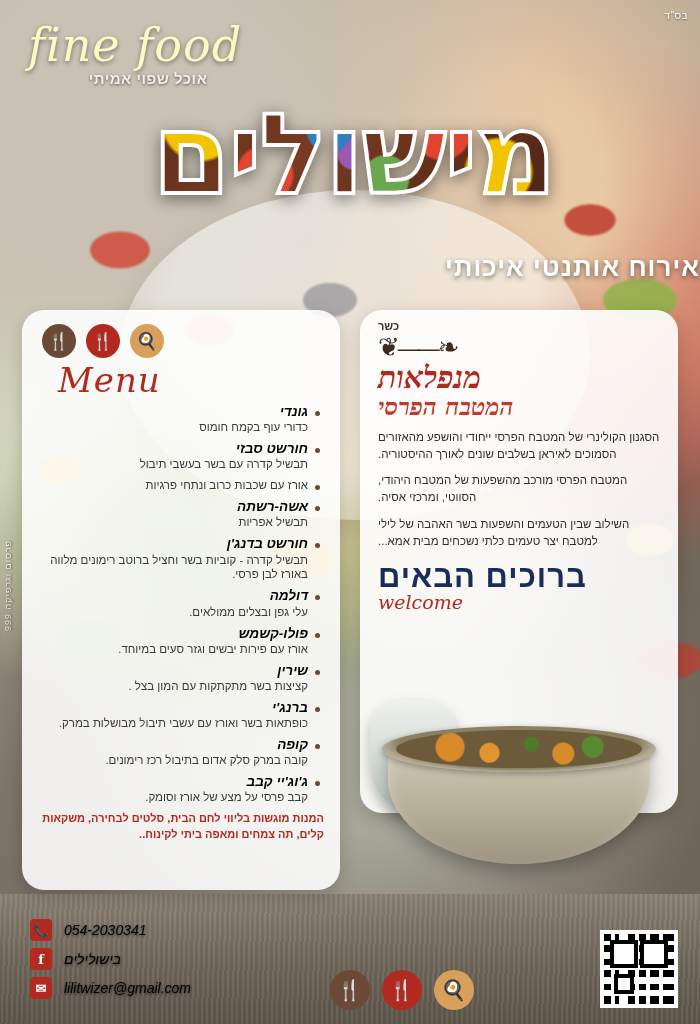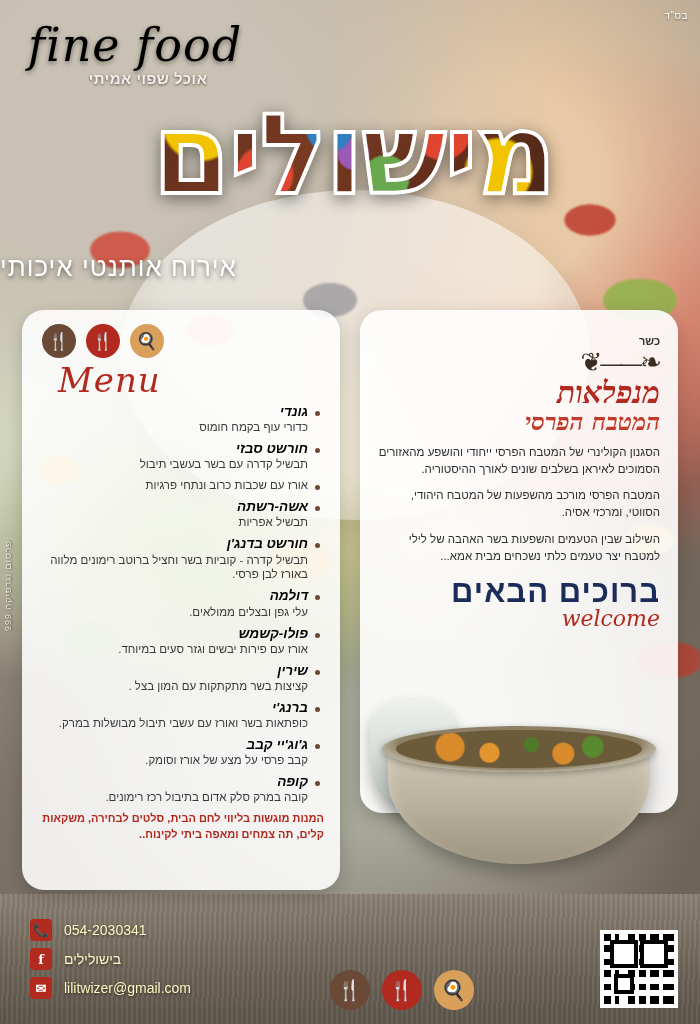--- a/index.html
+++ b/index.html
@@ -65,21 +65,21 @@
   }
 
   
   .brand {
     position: absolute; top: 22px; left: 28px; width: 240px;
   }
   .brand-name {
     font-family: "DejaVu Serif", serif;
     font-style: italic;
     font-size: 46px;
-    color: #000000;
+    color: #fef9c3;
     letter-spacing: 1px;
     text-shadow: 0 2px 5px rgba(0,0,0,.45);
     line-height: 1;
   }
   .brand-sub {
     margin-top: 2px;
     font-size: 15px;
     color: #f3efe8;
     direction: rtl;
     text-align: center;
@@ -112,24 +112,24 @@
       radial-gradient(circle at 72% 30%, #e0452f 0 9%, rgba(224,69,47,0) 10%),
       radial-gradient(circle at 86% 66%, #f2c400 0 9%, rgba(242,196,0,0) 10%),
       radial-gradient(circle at 50% 50%, #9b59b6 0 7%, rgba(155,89,182,0) 8%),
       linear-gradient(135deg, #5b2d1b 0%, #7a3a22 40%, #4a2516 100%);
     -webkit-background-clip: text;
     background-clip: text;
     filter: drop-shadow(0 4px 8px rgba(0,0,0,.45));
   }
   .tagline {
     position: absolute; top: 252px; left: 0; right: 0;
-    text-align: left;
+    text-align: right;
     direction: rtl;
     font-size: 26px;
-    font-weight: normal;
+    font-weight: bold;
     color: #fff;
     text-shadow: 0 2px 5px rgba(0,0,0,.55);
     letter-spacing: 1px;
   }
 
   
   .side-note {
     position: absolute; left: 3px; top: 540px;
     writing-mode: vertical-rl;
     transform: rotate(180deg);
@@ -193,22 +193,22 @@
     line-height: 1.45;
     margin-top: 6px;
   }
 
   
   .right-card {
     position: absolute; left: 360px; top: 310px; width: 318px; height: 503px;
     background: rgba(255,255,255,.9);
     border-radius: 22px;
     box-shadow: 0 6px 18px rgba(0,0,0,.18);
-    padding: 25px 18px;
-    text-align: right;
+    padding: 10px 18px;
+    text-align: left;
   }
   .kosher {
     direction: rtl;
     font-size: 11px; color: #333; font-weight: bold;
     margin-bottom: 2px;
   }
   .ornament {
     font-size: 22px; color: #3b2b20; line-height: 1; letter-spacing: -2px;
   }
   .ornament .swirl { font-size: 26px; }
@@ -227,21 +227,21 @@
     direction: rtl; font-size: 11.5px; color: #2f2f2f;
     line-height: 1.5; margin-top: 10px;
   }
   .r-body p { margin-bottom: 9px; }
   .welcome-he {
     direction: rtl; font-size: 31px; font-weight: bold; color: #1b2b5a;
     margin-top: 6px; letter-spacing: 1px;
   }
   .welcome-en {
     font-family: "DejaVu Serif", serif; font-style: italic;
-    font-size: 22px; color: #b2291f; margin-top: -4px;
+    font-size: 19px; color: #b2291f; margin-top: -4px;
   }
 
   
   .lentil-bowl {
     position: absolute; left: 370px; top: 700px; width: 300px; height: 170px;
   }
   .lb-body {
     position: absolute; left: 18px; top: 42px; width: 262px; height: 122px;
     border-radius: 0 0 135px 135px / 0 0 88px 88px;
     background: linear-gradient(180deg, #cfc8b6 0%, #bdb49f 45%, #9c9380 100%);
@@ -283,22 +283,23 @@
     display: flex; align-items: center; gap: 12px; margin-bottom: 7px;
   }
   .sq-icon {
     width: 22px; height: 22px; border-radius: 4px;
     display: flex; align-items: center; justify-content: center;
     color: #fff; font-size: 13px; font-weight: bold;
     background: #b2291f;
   }
   .sq-fb { background: #b2291f; font-family: "DejaVu Serif", serif; }
   .contact-text {
-    font-size: 14px; color: #fef9c3; direction: rtl;
+    font-size: 14px; color: #000000; direction: rtl;
     text-shadow: 0 1px 3px rgba(0,0,0,.6);
+    font-style: italic;
   }
 
   .footer-icons {
     position: absolute; left: 330px; bottom: 14px;
     display: flex; gap: 12px;
   }
   .fi {
     width: 40px; height: 40px; border-radius: 50%;
     display: flex; align-items: center; justify-content: center;
     color: #fff; font-size: 20px;
@@ -396,26 +397,26 @@
     </div>
     <div class="dish">
       <div class="dish-name">שירין</div>
       <div class="dish-desc">קציצות בשר מתקתקות עם המון בצל .</div>
     </div>
     <div class="dish">
       <div class="dish-name">ברנג'י</div>
       <div class="dish-desc">כופתאות בשר ואורז עם עשבי תיבול מבושלות במרק.</div>
     </div>
     <div class="dish">
+      <div class="dish-name">קופה</div>
+      <div class="dish-desc">קובה במרק סלק אדום בתיבול רכז רימונים.</div>
+    </div>
+    <div class="dish">
       <div class="dish-name">ג'וג'יי קבב</div>
       <div class="dish-desc">קבב פרסי על מצע של אורז וסומק.</div>
-    </div>
-    <div class="dish">
-      <div class="dish-name">קופה</div>
-      <div class="dish-desc">קובה במרק סלק אדום בתיבול רכז רימונים.</div>
     </div>
   </div>
 
   <div class="menu-foot">המנות מוגשות בליווי לחם הבית, סלטים לבחירה, משקאות קלים, תה צמחים ומאפה ביתי לקינוח..</div>
 </div>
 
 <div class="right-card">
   <div class="kosher">כשר</div>
   <div class="ornament">
     <span class="swirl">❦</span>——<span class="swirl">❧</span>

